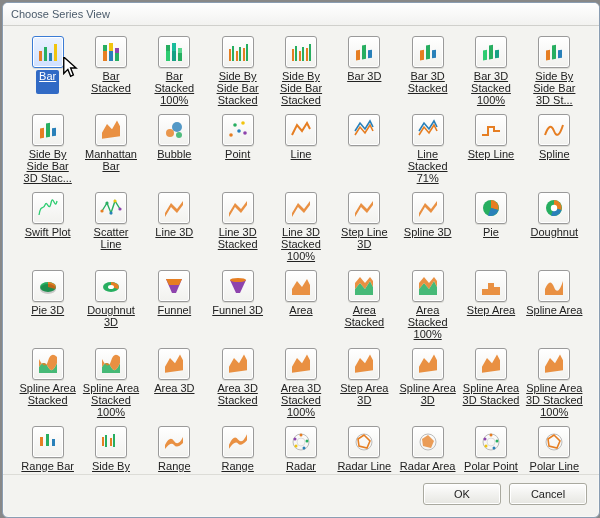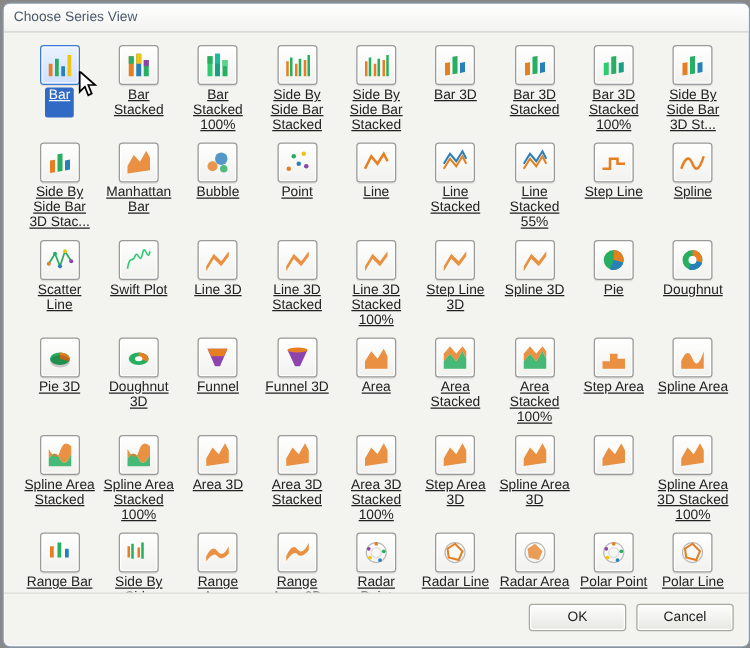--- a/index.html
+++ b/index.html
@@ -296,71 +296,70 @@
           </div>
           <div class="lbl">Line</div>
         </div>
         <div class="cell">
           <div class="ico">
             <svg viewBox="0 0 22 22">
               <polyline points="2,16 7,8 12,14 17,6 20,12" fill="none" stroke="#e67e22" stroke-width="1.6"></polyline>
               <polyline points="2,12 7,4 12,10 17,2 20,8" fill="none" stroke="#2980b9" stroke-width="1.6"></polyline>
             </svg>
           </div>
-          <div class="lbl">Line Stacked</div>
         </div>
         <div class="cell">
           <div class="ico">
             <svg viewBox="0 0 22 22">
               <polyline points="2,16 7,8 12,14 17,6 20,12" fill="none" stroke="#e67e22" stroke-width="1.6"></polyline>
               <polyline points="2,12 7,4 12,10 17,2 20,8" fill="none" stroke="#2980b9" stroke-width="1.6"></polyline>
             </svg>
           </div>
-          <div class="lbl">Line Stacked 55%</div>
+          <div class="lbl">Line Stacked 71%</div>
         </div>
         <div class="cell">
           <div class="ico">
             <svg viewBox="0 0 22 22">
               <polyline points="2,16 8,16 8,8 14,8 14,12 20,12" fill="none" stroke="#e67e22" stroke-width="2"></polyline>
             </svg>
           </div>
           <div class="lbl">Step Line</div>
         </div>
         <div class="cell">
           <div class="ico">
             <svg viewBox="0 0 22 22">
               <path d="M2 16 Q7 2 11 12 T20 6" fill="none" stroke="#e67e22" stroke-width="2"></path>
             </svg>
           </div>
           <div class="lbl">Spline</div>
+        </div>
+        <div class="cell">
+          <div class="ico">
+            <svg viewBox="0 0 22 22">
+              <path d="M2 18 C4 6,6 14,8 8 S12 16,14 6 S18 14,20 4" fill="none" stroke="#2ecc71" stroke-width="1.3"></path>
+            </svg>
+          </div>
+          <div class="lbl">Swift Plot</div>
         </div>
         <div class="cell">
           <div class="ico">
             <svg viewBox="0 0 22 22">
               <polyline points="2,14 7,6 11,16 15,4 20,12" fill="none" stroke="#27ae60" stroke-width="1.4"></polyline>
               <circle cx="2" cy="14" r="1.6" fill="#e67e22"></circle>
               <circle cx="7" cy="6" r="1.6" fill="#27ae60"></circle>
               <circle cx="11" cy="16" r="1.6" fill="#2980b9"></circle>
               <circle cx="15" cy="4" r="1.6" fill="#f1c40f"></circle>
               <circle cx="20" cy="12" r="1.6" fill="#8e44ad"></circle>
             </svg>
           </div>
           <div class="lbl">Scatter Line</div>
         </div>
         <div class="cell">
           <div class="ico">
             <svg viewBox="0 0 22 22">
-              <path d="M2 18 C4 6,6 14,8 8 S12 16,14 6 S18 14,20 4" fill="none" stroke="#2ecc71" stroke-width="1.3"></path>
-            </svg>
-          </div>
-          <div class="lbl">Swift Plot</div>
-        </div>
-        <div class="cell">
-          <div class="ico">
-            <svg viewBox="0 0 22 22">
               <path d="M2 16 L8 6 L14 12 L20 4 L20 8 L14 16 L8 10 L2 20 Z" fill="#e67e22" opacity=".85"></path>
             </svg>
           </div>
           <div class="lbl">Line 3D</div>
         </div>
         <div class="cell">
           <div class="ico">
             <svg viewBox="0 0 22 22">
               <path d="M2 16 L8 6 L14 12 L20 4 L20 8 L14 16 L8 10 L2 20 Z" fill="#e67e22" opacity=".85"></path>
             </svg>
@@ -561,20 +560,21 @@
           <div class="lbl">Spline Area 3D</div>
         </div>
         <div class="cell">
           <div class="ico">
             <svg viewBox="0 0 22 22">
               <g transform="skewY(-8)">
                 <polygon points="2,20 2,14 7,6 12,12 17,4 20,10 20,20" fill="#e67e22" opacity=".85"></polygon>
               </g>
             </svg>
           </div>
+          <div class="lbl">Spline Area 3D Stacked</div>
         </div>
         <div class="cell">
           <div class="ico">
             <svg viewBox="0 0 22 22">
               <g transform="skewY(-8)">
                 <polygon points="2,20 2,14 7,6 12,12 17,4 20,10 20,20" fill="#e67e22" opacity=".85"></polygon>
               </g>
             </svg>
           </div>
           <div class="lbl">Spline Area 3D Stacked 100%</div>

